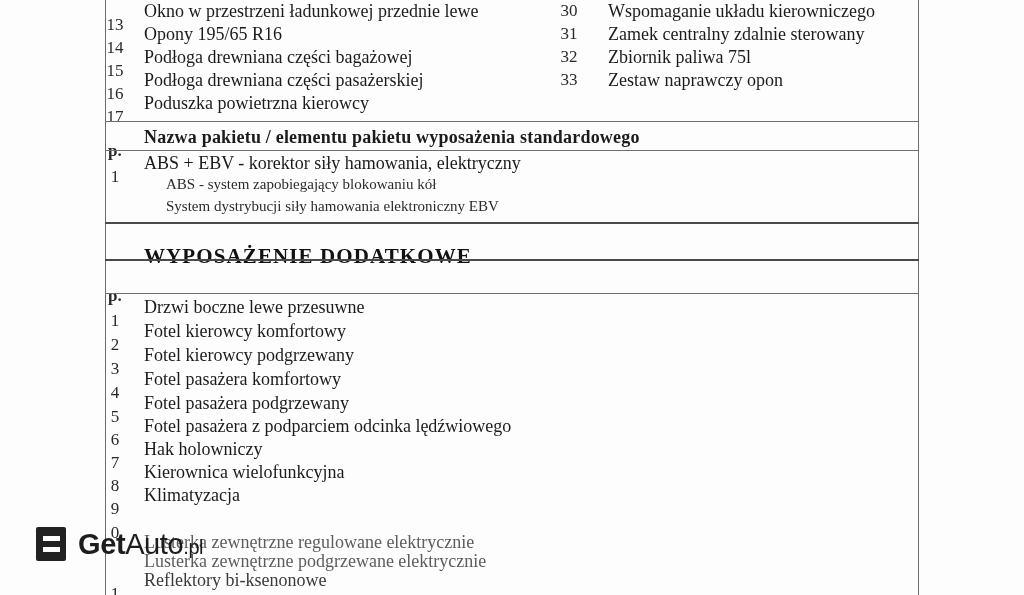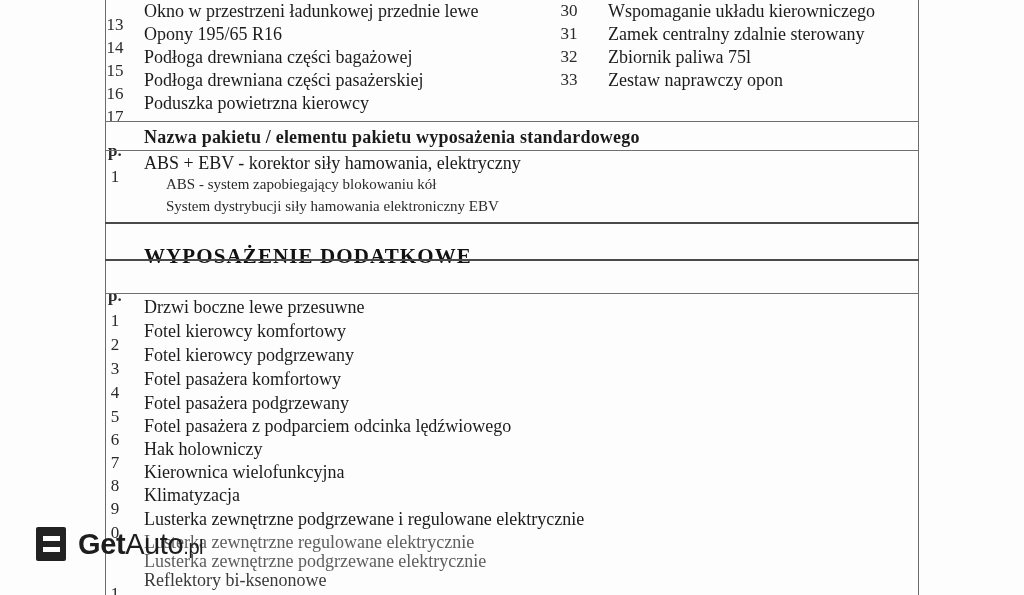--- a/index.html
+++ b/index.html
@@ -255,21 +255,20 @@
   <div class="row" style="top:461px;position:absolute;width:1024px;">
     <span class="num col1">8</span>
     <span class="txt col1">Kierownica wielofunkcyjna</span>
   </div>
   <div class="row" style="top:484px;position:absolute;width:1024px;">
     <span class="num col1">9</span>
     <span class="txt col1">Klimatyzacja</span>
   </div>
   <div class="row" style="top:508px;position:absolute;width:1024px;">
     <span class="num col1">0</span>
-    <span class="txt col1">Lusterka zewnętrzne podgrzewane i regulowane elektrycznie</span>
   </div>
   <div class="row" style="top:531px;position:absolute;width:1024px;">
     <span class="txt col1 faded">Lusterka zewnętrzne regulowane elektrycznie</span>
   </div>
   <div class="row" style="top:550px;position:absolute;width:1024px;">
     <span class="txt col1 faded">Lusterka zewnętrzne podgrzewane elektrycznie</span>
   </div>
   <div class="row" style="top:569px;position:absolute;width:1024px;">
     <span class="num col1">1</span>
     <span class="txt col1 clip-bottom">Reflektory bi-ksenonowe</span>

